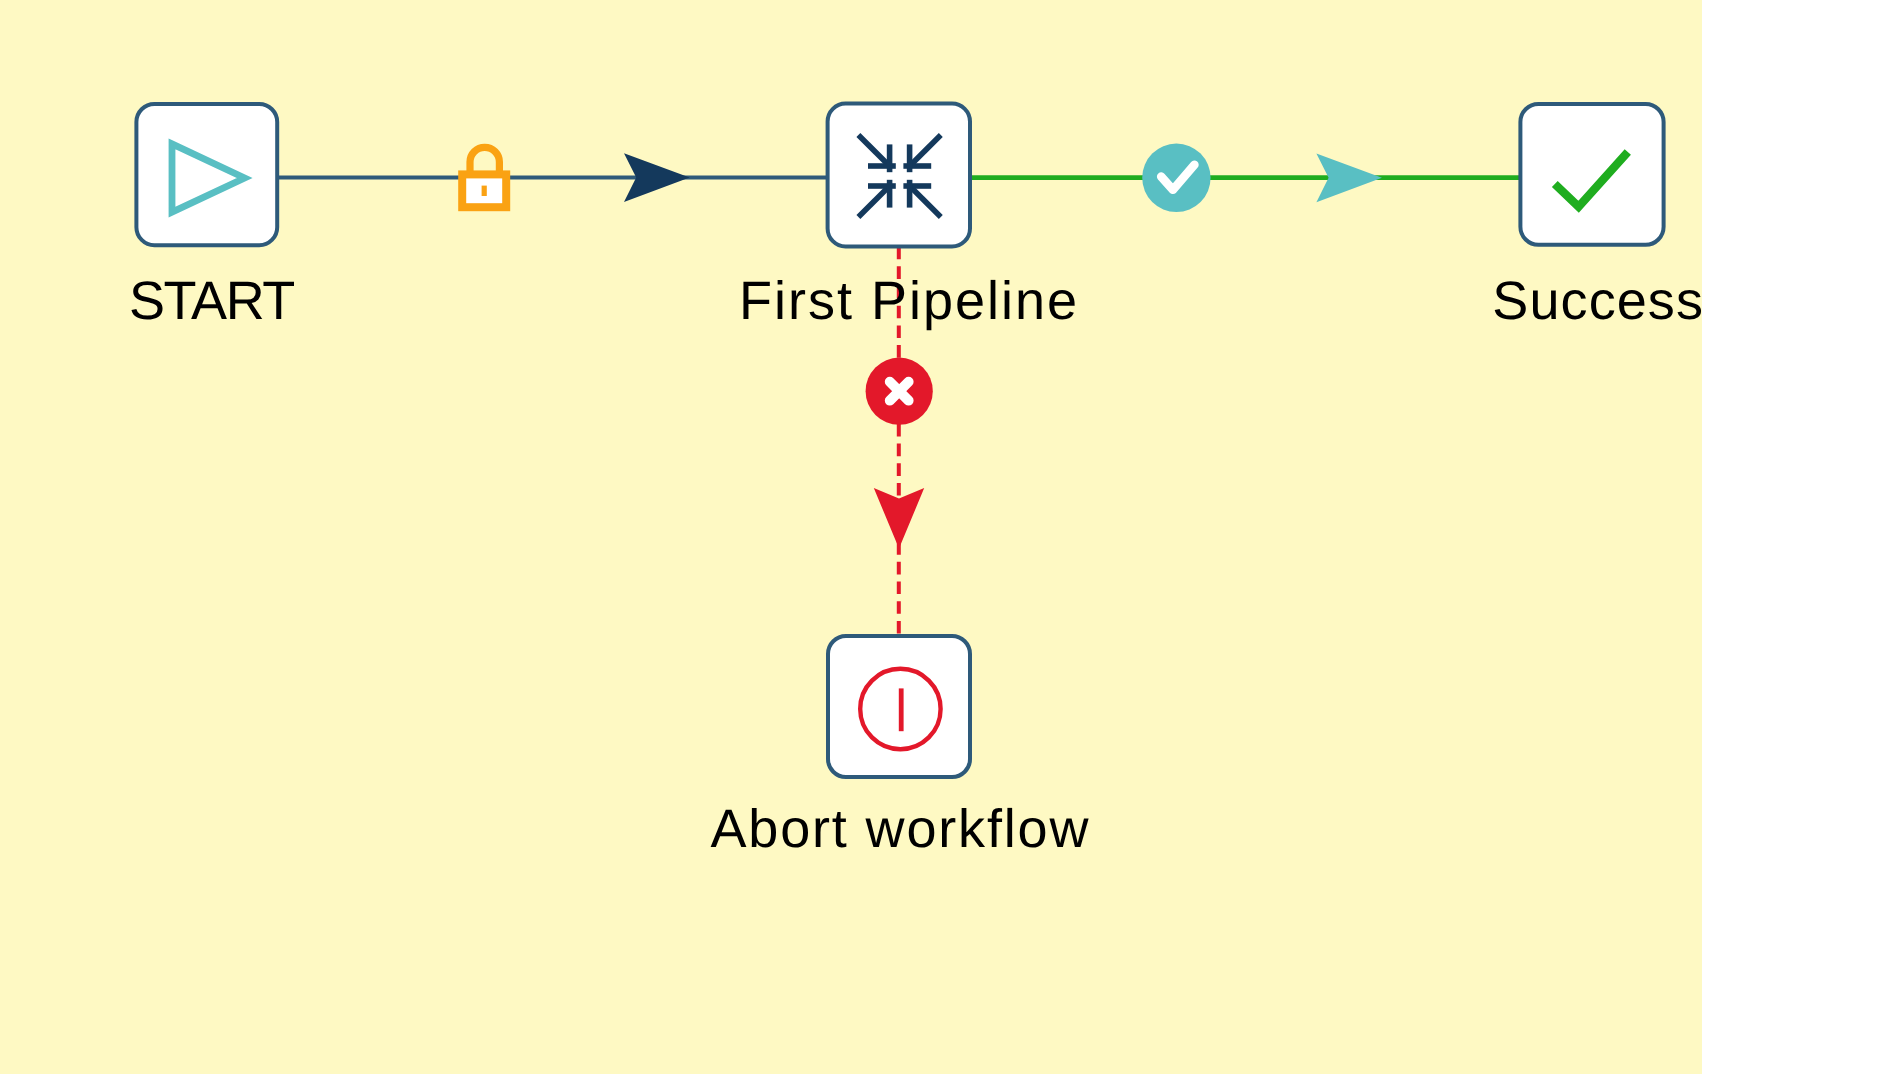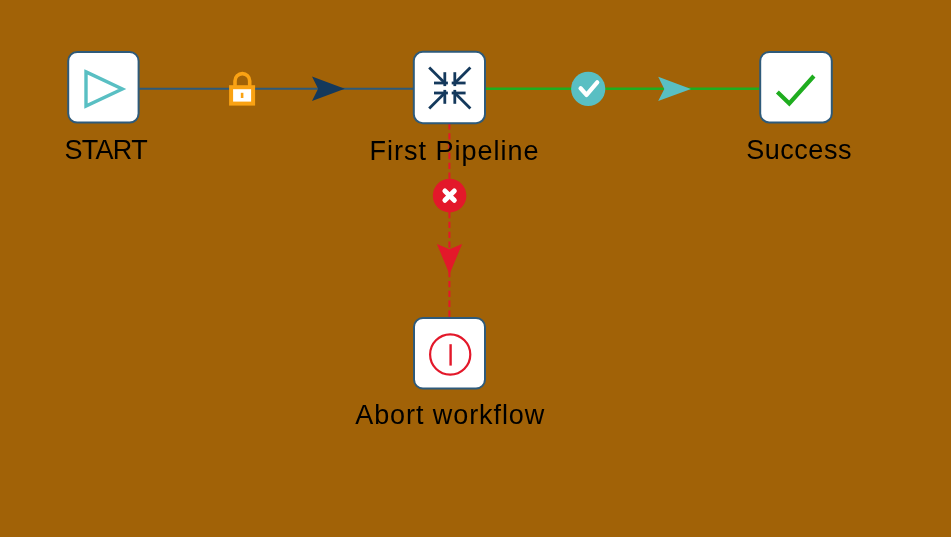--- a/index.html
+++ b/index.html
@@ -1,16 +1,16 @@
 <!DOCTYPE html>
 <html><head>
 <meta charset="utf-8">
 <style>
   html,body{margin:0;padding:0;background:#ffffff;}
-  #canvas{position:relative;width:951px;height:537px;background:#a16207;overflow:hidden;}
+  #canvas{position:relative;width:851px;height:537px;background:#fef9c3;overflow:hidden;}
   text{font-family:"Liberation Sans",sans-serif;fill:#000000;}
 </style>
 </head>
 <body>
 <div id="canvas">
 <svg width="951" height="537" viewBox="0 0 951 537" xmlns="http://www.w3.org/2000/svg">
 
   <line x1="138" y1="88.8" x2="414" y2="88.8" stroke="#2e5a7a" stroke-width="2"></line>
   <line x1="485" y1="88.8" x2="760" y2="88.8" stroke="#1fad1f" stroke-width="2.4"></line>
   <line x1="449.4" y1="123.3" x2="449.4" y2="318" stroke="#e3182a" stroke-width="2" stroke-dasharray="6.3 3.55"></line>

